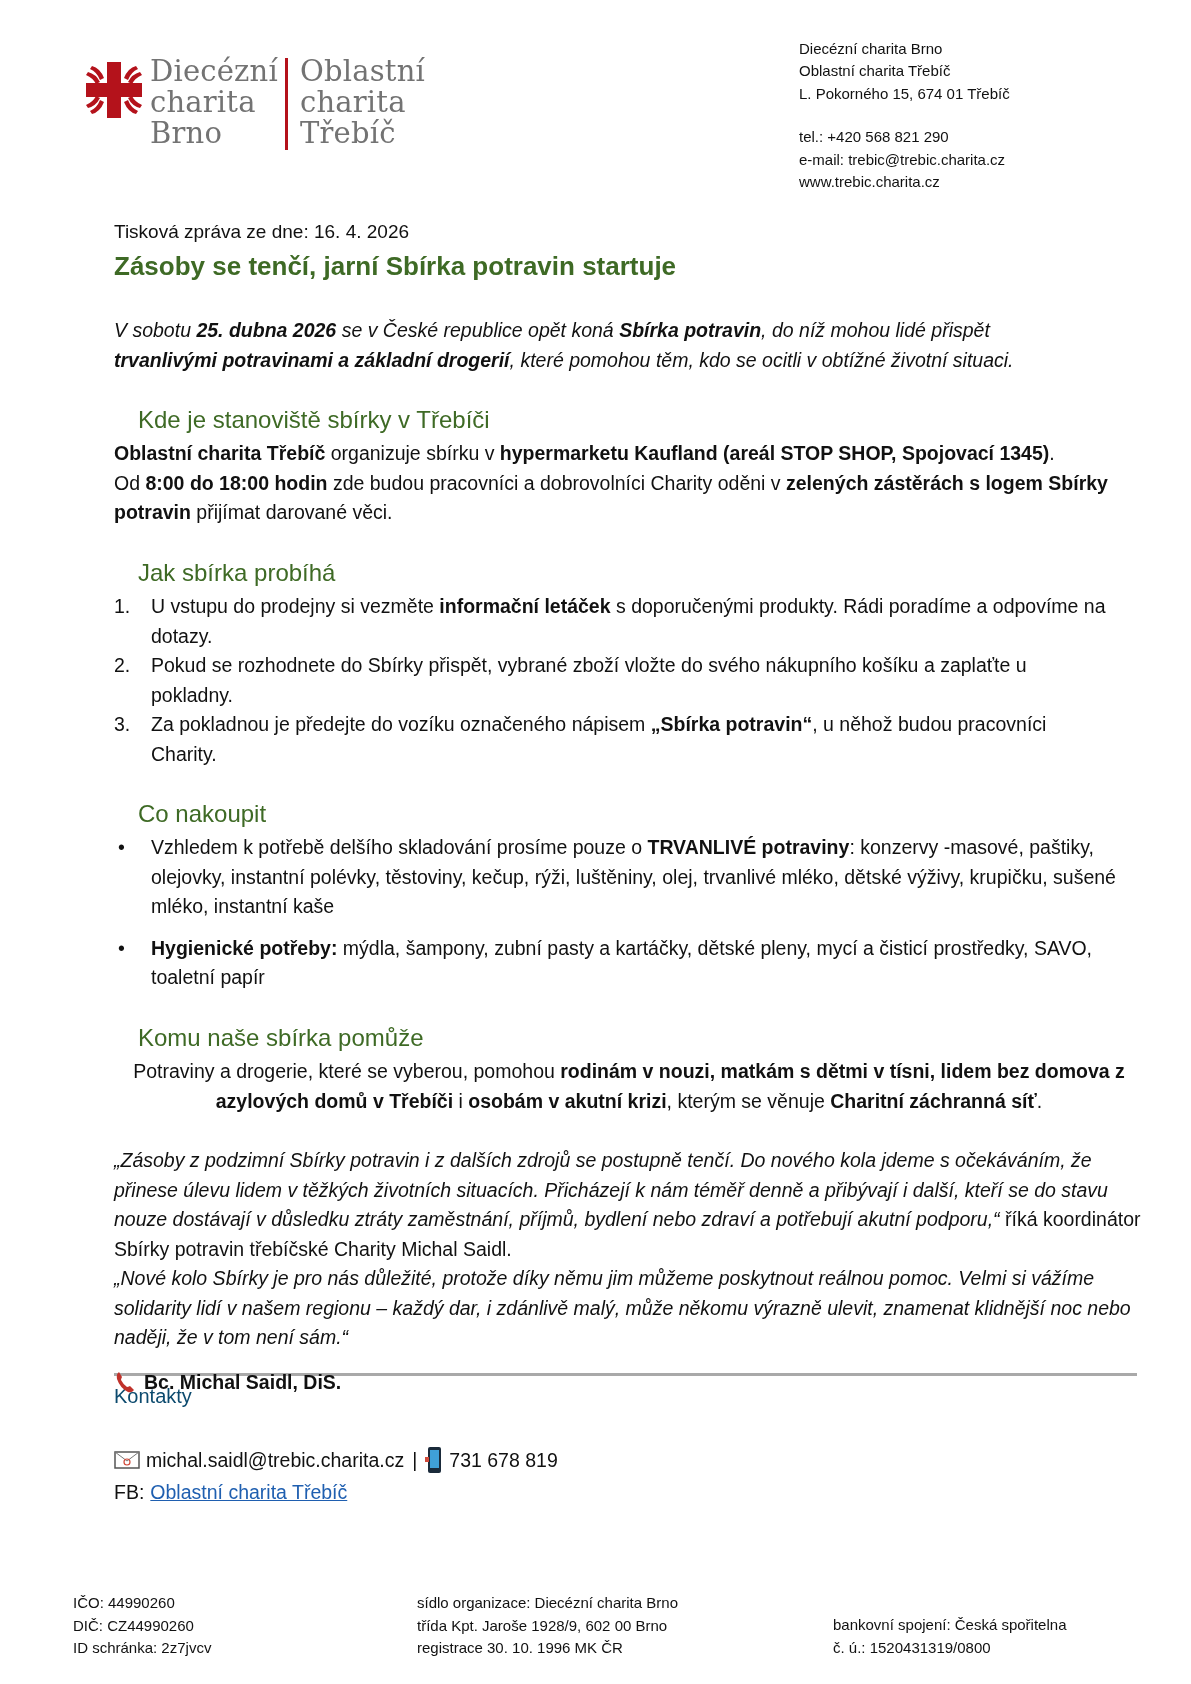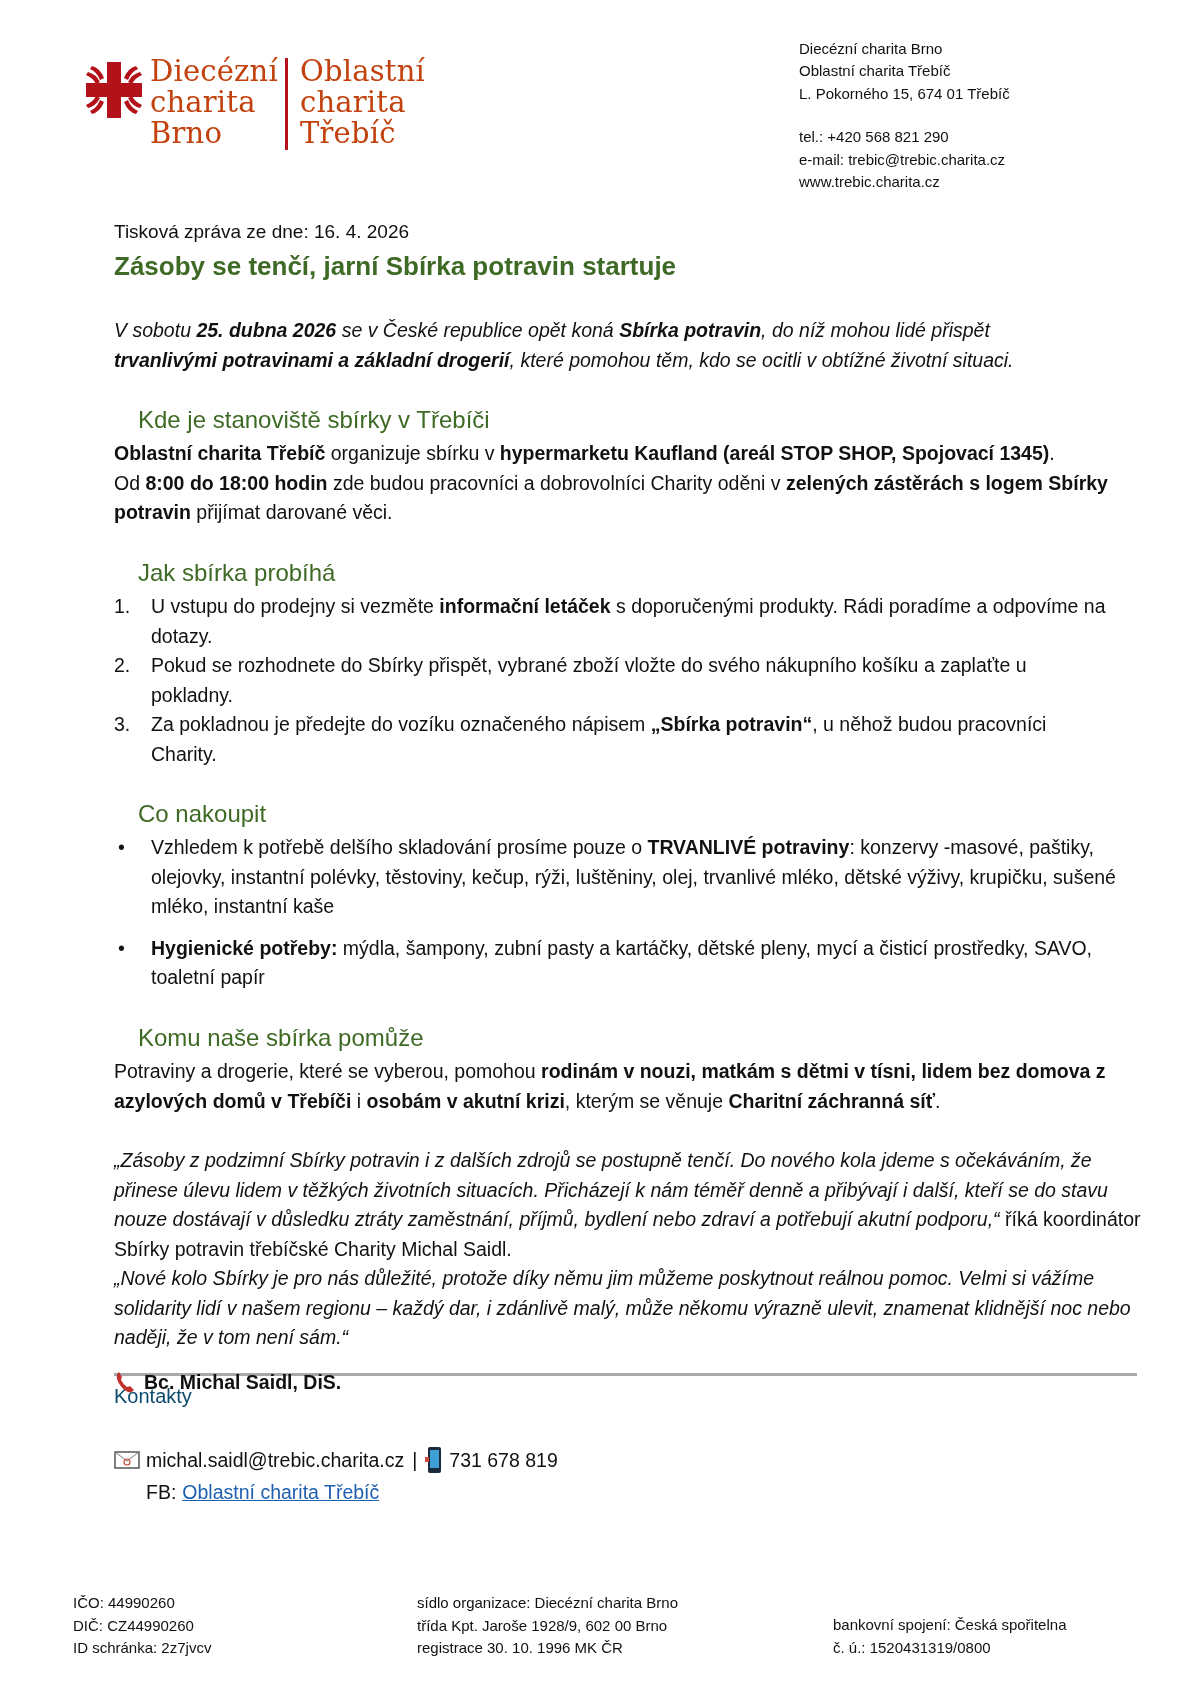--- a/index.html
+++ b/index.html
@@ -3,21 +3,21 @@
 <meta charset="utf-8">
 <style>
   html, body { margin:0; padding:0; background:#ffffff; }
   body { width:1191px; height:1684px; position:relative; overflow:hidden;
          font-family:"Liberation Sans", "DejaVu Sans", sans-serif; color:#111; }
   .abs { position:absolute; }
   
   .logo { left:84px; top:56px; width:350px; height:100px; }
   .logo-cross { position:absolute; left:0; top:4px; width:60px; height:60px; }
   .logo-text { position:absolute; font-family:"DejaVu Serif", "Liberation Serif", serif;
-               font-size:29px; line-height:31px; color:#c2410c; letter-spacing:0.2px; }
+               font-size:29px; line-height:31px; color:#737373; letter-spacing:0.2px; }
   .logo-left { left:66px; top:0; }
   .logo-right { left:216px; top:0; }
   .logo-divider { position:absolute; left:201px; top:2px; width:3px; height:92px; background:#b4121b; }
   
   .addr { left:799px; top:38px; font-size:15px; line-height:22.4px; color:#111; }
   .addr .gap { height:21px; }
   
   .date { left:114px; top:221px; font-size:19px; color:#111; }
   .title { left:114px; top:251px; font-size:26px; font-weight:bold; color:#3e6a25; }
   .p { left:114px; width:1030px; font-size:19.5px; line-height:29.5px; color:#111; }
@@ -97,21 +97,21 @@
   <div class="li"><span class="num">3.</span><span>Za pokladnou je předejte do vozíku označeného nápisem </span><b>„Sbírka potravin“</b><span>, u něhož budou pracovníci Charity.</span></div>
 </div>
 
 <div class="abs h2" style="top:800px;">Co nakoupit</div>
 <div class="abs ul" style="top:833px;">
   <div class="li"><span class="bullet">•</span><span>Vzhledem k potřebě delšího skladování prosíme pouze o </span><b>TRVANLIVÉ potraviny</b><span>: konzervy -masové, paštiky, olejovky, instantní polévky, těstoviny, kečup, rýži, luštěniny, olej, trvanlivé mléko, dětské výživy, krupičku, sušené mléko, instantní kaše</span></div>
   <div class="li"><span class="bullet">•</span><b>Hygienické potřeby:</b><span> mýdla, šampony, zubní pasty a kartáčky, dětské pleny, mycí a čisticí prostředky, SAVO, toaletní papír</span></div>
 </div>
 
 <div class="abs h2" style="top:1024px;">Komu naše sbírka pomůže</div>
-<div class="abs p" style="top:1057px;">
+<div class="abs p" style="top:1057px;text-align:center;">
   <span>Potraviny a drogerie, které se vyberou, pomohou </span><b>rodinám v nouzi, matkám s dětmi v tísni, lidem bez domova z azylových domů v Třebíči</b><span> i </span><b>osobám v akutní krizi</b><span>, kterým se věnuje </span><b>Charitní záchranná síť</b><span>.</span>
 </div>
 
 <div class="abs quote" style="top:1146px; width:1030px;">
   <span>„Zásoby z podzimní Sbírky potravin i z dalších zdrojů se postupně tenčí. Do nového kola jdeme s očekáváním, že přinese úlevu lidem v těžkých životních situacích. Přicházejí k nám téměř denně a přibývají i další, kteří se do stavu nouze dostávají v důsledku ztráty zaměstnání, příjmů, bydlení nebo zdraví a potřebují akutní podporu,“</span><span class="plain"> říká koordinátor Sbírky potravin třebíčské Charity Michal Saidl.</span><br>
   <span>„Nové kolo Sbírky je pro nás důležité, protože díky němu jim můžeme poskytnout reálnou pomoc. Velmi si vážíme solidarity lidí v našem regionu – každý dar, i zdánlivě malý, může někomu výrazně ulevit, znamenat klidnější noc nebo naději, že v tom není sám.“</span>
 </div>
 
 <div class="abs rule"></div>
 <div class="abs contacts-h">Kontakty</div>
@@ -133,21 +133,21 @@
   <span style="margin:0 8px;">|</span>
   <svg class="icon" width="18" height="28" viewBox="0 0 18 28">
     <rect x="3" y="1" width="13" height="26" rx="2" fill="#1a2a3a"></rect>
     <rect x="5" y="4" width="9" height="18" fill="#3fa0d8"></rect>
     <rect x="0" y="11" width="4" height="5" fill="#d04a3a"></rect>
   </svg>
   <span>731 678 819</span>
 </div>
 
 <div class="abs contact-line" style="top:1477px;">
-  <span style="margin-right:6px;margin-left:32px;">FB:</span>
+  <span style="margin-right:6px;">FB:</span>
   <a class="fb-link">Oblastní charita Třebíč</a>
 </div>
 
 <div class="abs footer" style="left:73px; top:1592px;">
   <div>IČO: 44990260</div>
   <div>DIČ: CZ44990260</div>
   <div>ID schránka: 2z7jvcv</div>
 </div>
 <div class="abs footer" style="left:417px; top:1592px;">
   <div>sídlo organizace: Diecézní charita Brno</div>

